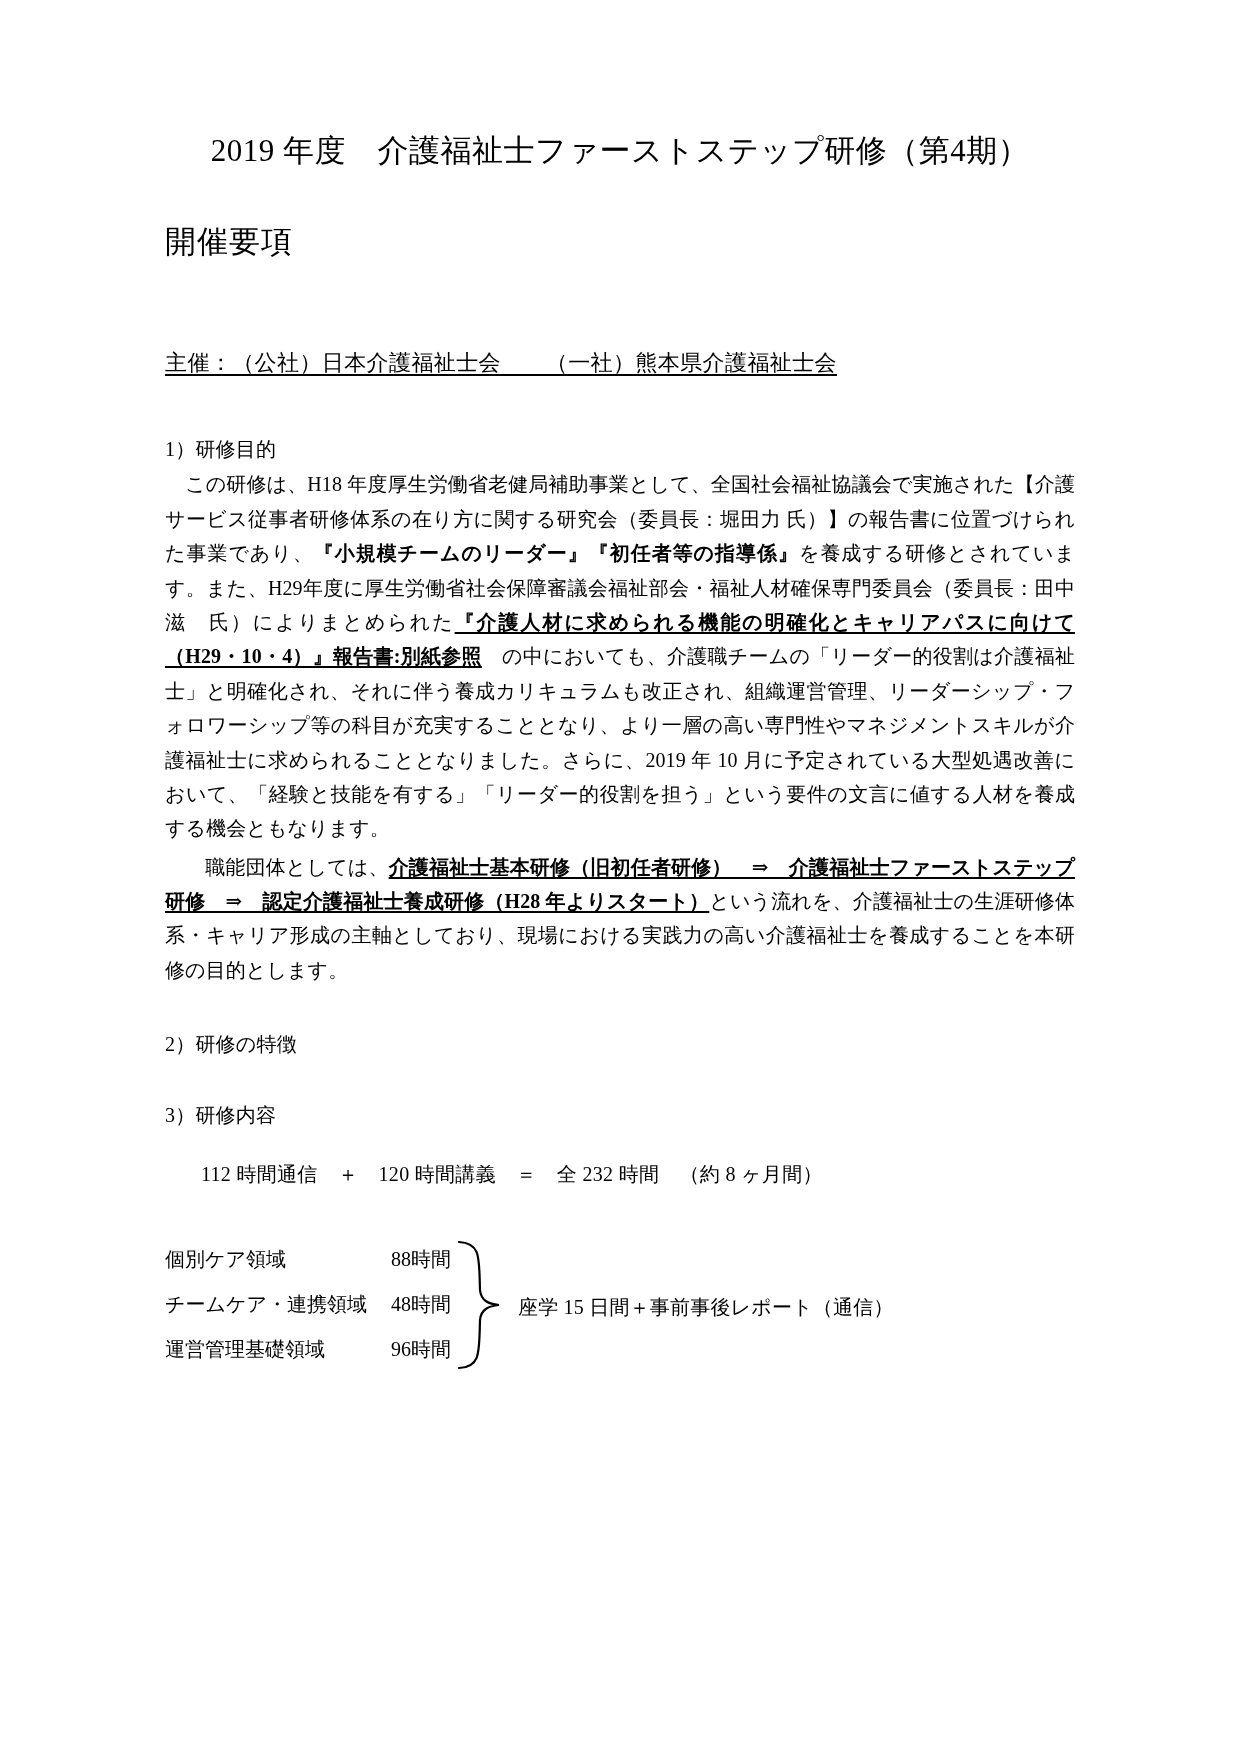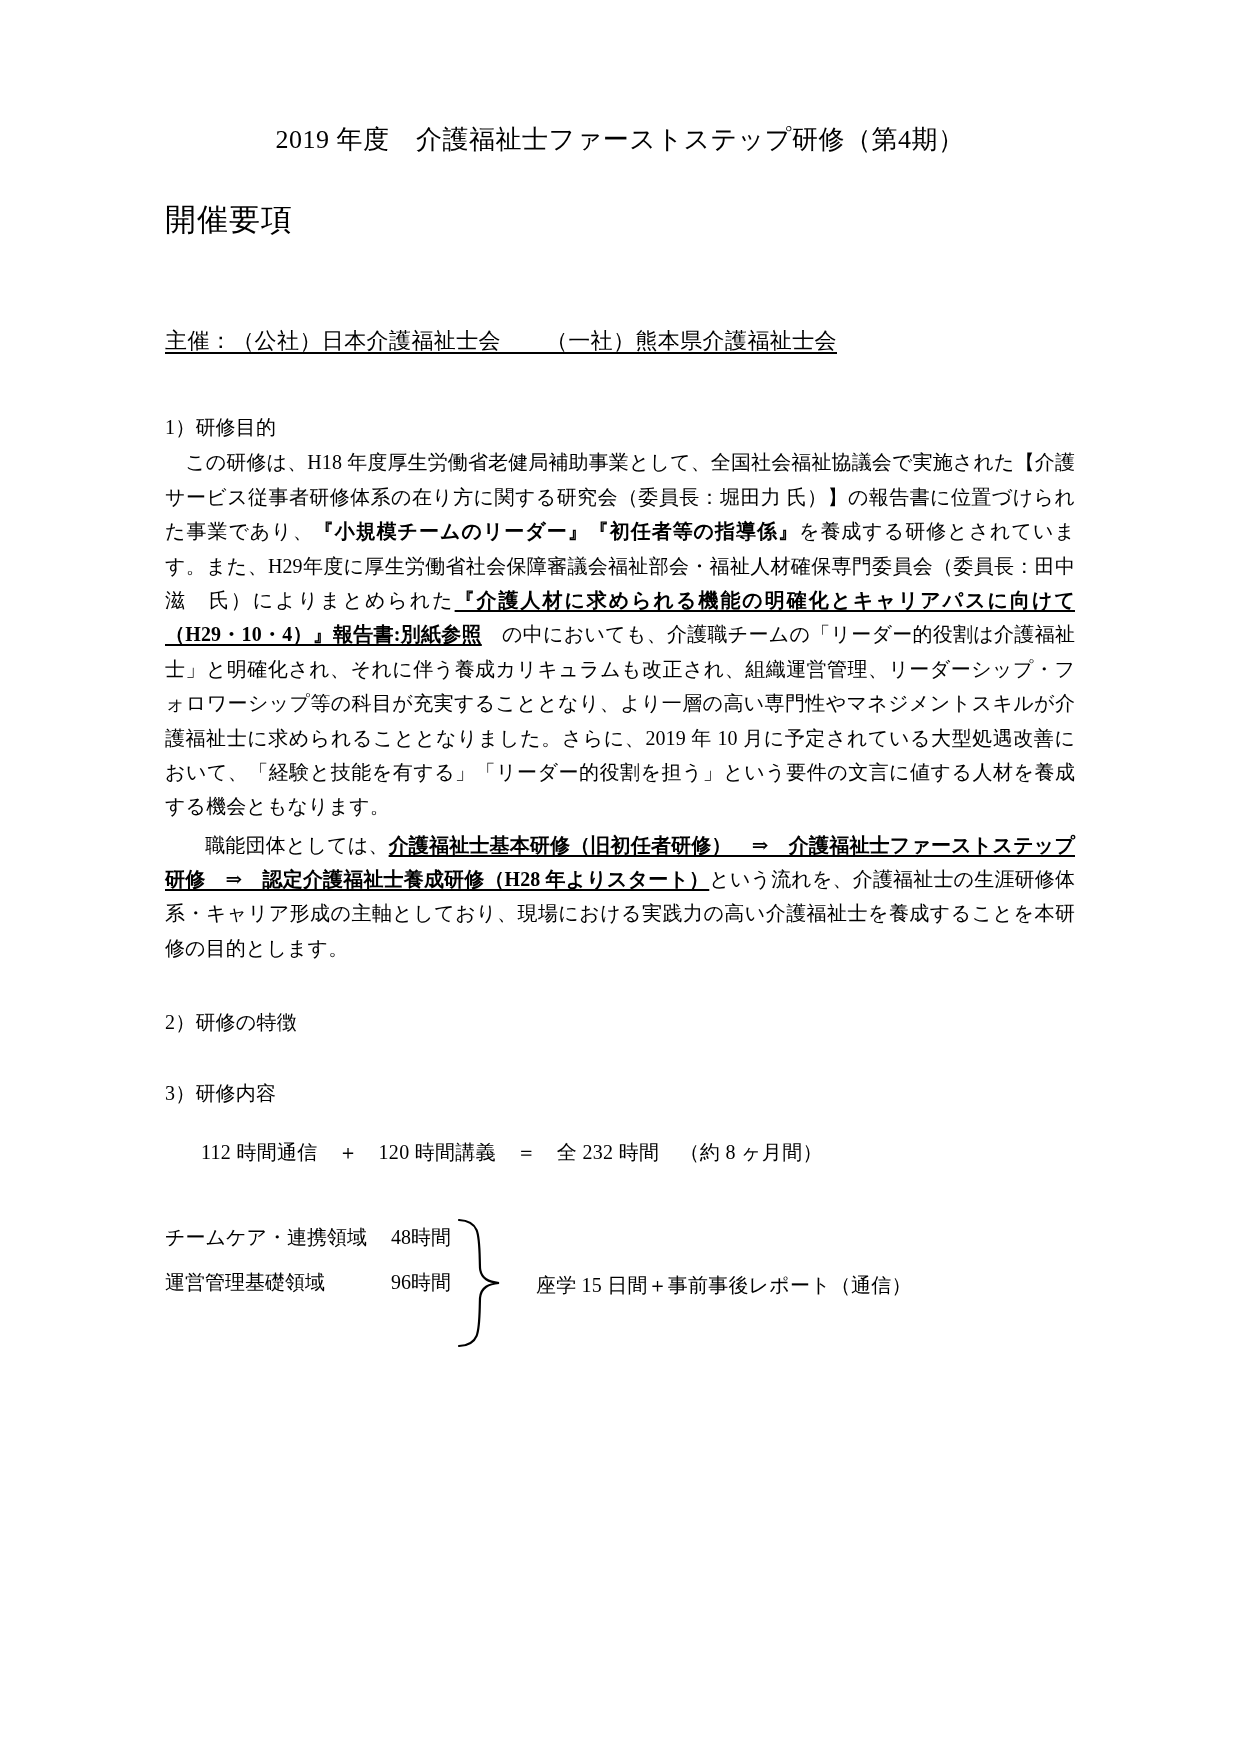--- a/index.html
+++ b/index.html
@@ -24,24 +24,24 @@
     box-sizing: border-box;
   }
   .content {
     position: absolute;
     left: 165px;
     top: 0;
     width: 910px;
   }
 
   h1.title-line1 {
-    font-size: 26px;
+    font-size: 31px;
     font-weight: normal;
     text-align: center;
-    margin: 4px;
+    margin: 12px;
     padding-top: 120px;
     letter-spacing: 0.5px;
     line-height: 1.2;
   }
   h1.title-line2 {
     font-size: 31px;
     font-weight: normal;
     margin: 0;
     padding-top: 42px;
     letter-spacing: 1px;
@@ -129,21 +129,21 @@
     text-align: right;
     width: 90px;
   }
   .brace-svg {
     position: absolute;
     left: 292px;
     top: 4px;
   }
   .brace-note {
     position: absolute;
-    left: 371px;
+    left: 353px;
     top: 58px;
     font-size: 20px;
     white-space: nowrap;
     letter-spacing: 0.2px;
   }
 </style>
 </head>
 <body>
 
 <div class="page">
@@ -163,20 +163,24 @@
     <p class="body indent"><span>　職能団体としては、</span><span class="bu">介護福祉士基本研修（旧初任者研修）　⇒　介護福祉士ファーストステップ研修　⇒　認定介護福祉士養成研修（H28 年よりスタート）</span><span>という流れを、介護福祉士の生涯研修体系・キャリア形成の主軸としており、現場における実践力の高い介護福祉士を養成することを本研修の目的とします。</span></p>
 
     <div class="sec-head tight">2）研修の特徴</div>
 
     <div class="sec-head tight">3）研修内容</div>
     <div class="content-line">112 時間通信　＋　120 時間講義　＝　全 232 時間　（約 8 ヶ月間）</div>
 
     <div class="brace-block">
       <div class="brace-rows">
         <div class="brace-row">
+          <span class="lbl">個別ケア領域</span>
+          <span class="val">88時間</span>
+        </div>
+        <div class="brace-row">
           <span class="lbl">チームケア・連携領域</span>
           <span class="val">48時間</span>
         </div>
         <div class="brace-row">
           <span class="lbl">運営管理基礎領域</span>
           <span class="val">96時間</span>
         </div>
       </div>
 
       <svg class="brace-svg" width="50" height="130" viewBox="0 0 50 130">

